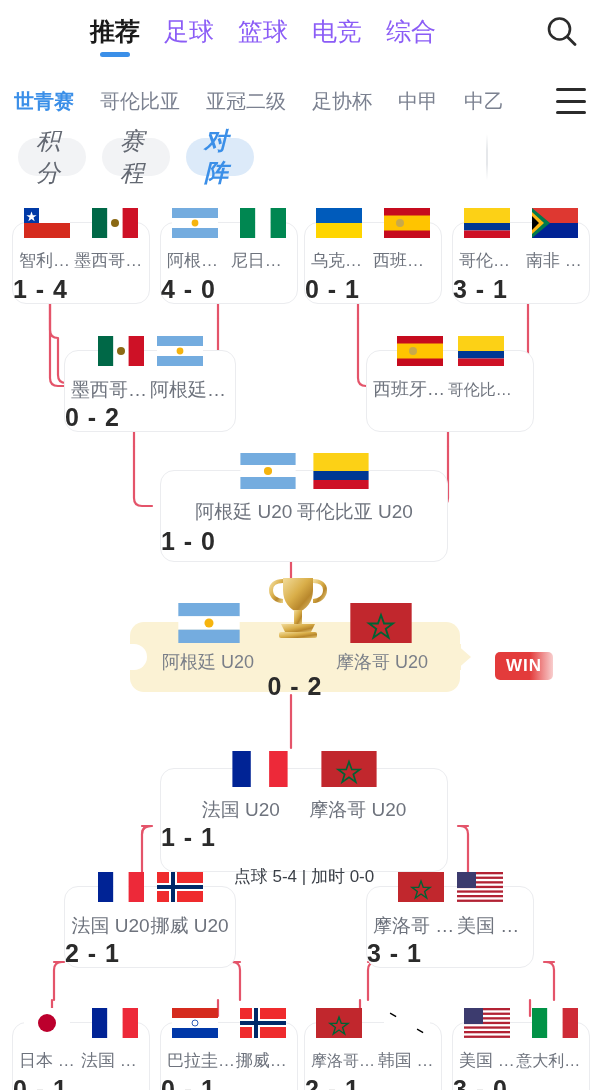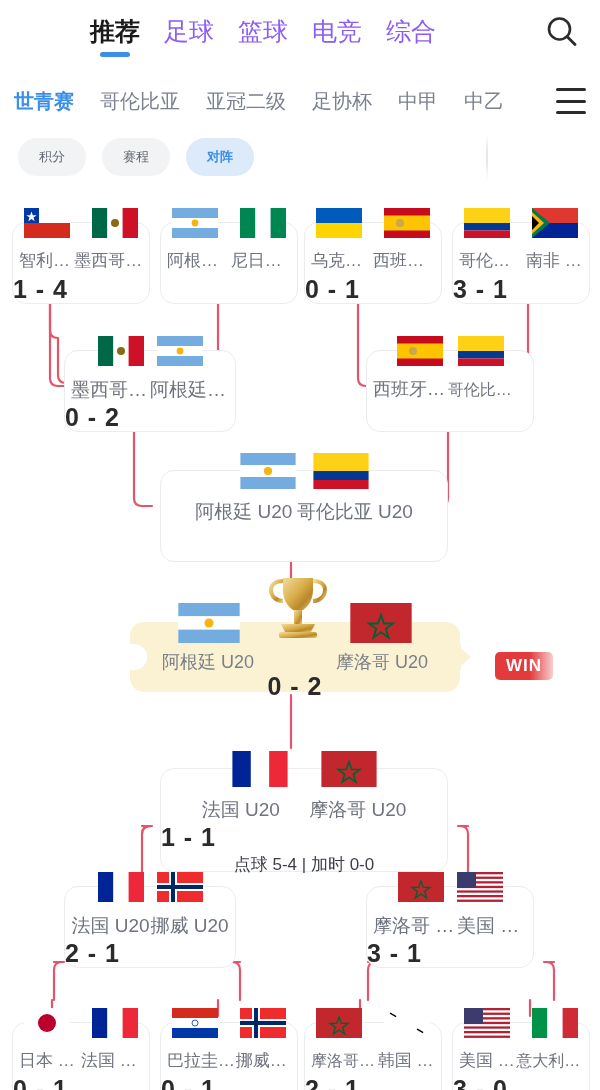--- a/index.html
+++ b/index.html
@@ -54,21 +54,21 @@
   }
   .hamburger span { display: block; height: 3px; background: #2b2b2b; border-radius: 2px; }
 
   
   .filterrow {
     position: absolute; left: 0; top: 128px; width: 600px; height: 58px;
   }
   .chip {
     position: absolute; top: 10px; height: 38px; border-radius: 19px;
     background: #f2f3f5; display: flex; align-items: center; justify-content: center;
-    font-size: 13px; color: #636872; padding: 0 18px;
+    font-size: 24px; color: #636872; padding: 0 18px; font-style: italic;
   }
   .chip.active { background: #dceaf9; color: #3b8fe8; font-weight: bold; }
   .chip-score { left: 18px; width: 68px; }
   .chip-sched { left: 102px; width: 68px; }
   .chip-brkt  { left: 186px; width: 68px; }
   .year-chip {
     position: absolute; right: 16px; top: 10px; height: 38px; border-radius: 19px;
     background: #f2f3f5; display: flex; align-items: center; gap: 7px;
     padding: 0 16px; font-size: 19px; color: #3a3f47;
   }
@@ -321,20 +321,21 @@
               <rect width="15.4" height="30" fill="#008751"></rect>
               <rect x="15.4" width="15.2" height="30" fill="#fff"></rect>
               <rect x="30.6" width="15.4" height="30" fill="#008751"></rect>
             </svg>
         </span>
       </div>
       <div class="card-teams">
         <span class="team-name">阿根廷 U20</span>
         <span class="team-name">尼日利亚...</span>
       </div>
+      <div class="card-score">4 - 0</div>
     </div>
 
     <div class="card" style="left:304px;top:222px;width:138px;height:82px">
       <div class="card-flags">
         <span class="flag">
           <svg viewBox="0 0 46 30" width="46" height="30">
               <rect width="46" height="15" fill="#005bbb"></rect>
               <rect y="15" width="46" height="15" fill="#ffd500"></rect>
             </svg>
         </span>
@@ -444,20 +445,21 @@
               <rect width="46" height="15" fill="#fcd116"></rect>
               <rect y="15" width="46" height="7.5" fill="#003893"></rect>
               <rect y="22.5" width="46" height="7.5" fill="#ce1126"></rect>
             </svg>
         </span>
       </div>
       <div class="card-teams" style="padding:0 32px">
         <span class="team-name">阿根廷 U20</span>
         <span class="team-name">哥伦比亚 U20</span>
       </div>
+      <div class="card-score" style="top:56px">1 - 0</div>
     </div>
 
     <div class="final-band"></div>
     <div class="final-notch-r"></div>
     <div class="final-flags">
       <span class="flag">
         <svg viewBox="0 0 46 30" width="62" height="40">
             <rect width="46" height="10" fill="#74acdf"></rect>
             <rect y="10" width="46" height="10" fill="#fff"></rect>
             <rect y="20" width="46" height="10" fill="#74acdf"></rect>
@@ -508,21 +510,21 @@
               <rect width="46" height="30" fill="#c1272d"></rect>
               <polygon points="23,9 25.3,15.4 32,15.4 26.6,19.4 28.7,26 23,22 17.3,26 19.4,19.4 14,15.4 20.7,15.4" fill="none" stroke="#006233" stroke-width="1.4"></polygon>
             </svg>
         </span>
       </div>
       <div class="card-teams" style="padding:0 26px">
         <span class="team-name">法国 U20</span>
         <span class="team-name">摩洛哥 U20</span>
       </div>
       <div class="card-score" style="top:54px">1 - 1</div>
-      <div class="card-sub" style="top:84px">点球 5-4 | 加时 0-0</div>
+      <div class="card-sub" style="top:96px">点球 5-4 | 加时 0-0</div>
     </div>
 
     <div class="card" style="left:64px;top:886px;width:172px;height:82px">
       <div class="card-flags" style="padding:0 26px">
         <span class="flag">
           <svg viewBox="0 0 46 30" width="46" height="30">
               <rect width="15.4" height="30" fill="#002395"></rect>
               <rect x="15.4" width="15.2" height="30" fill="#fff"></rect>
               <rect x="30.6" width="15.4" height="30" fill="#ed2939"></rect>
             </svg>

